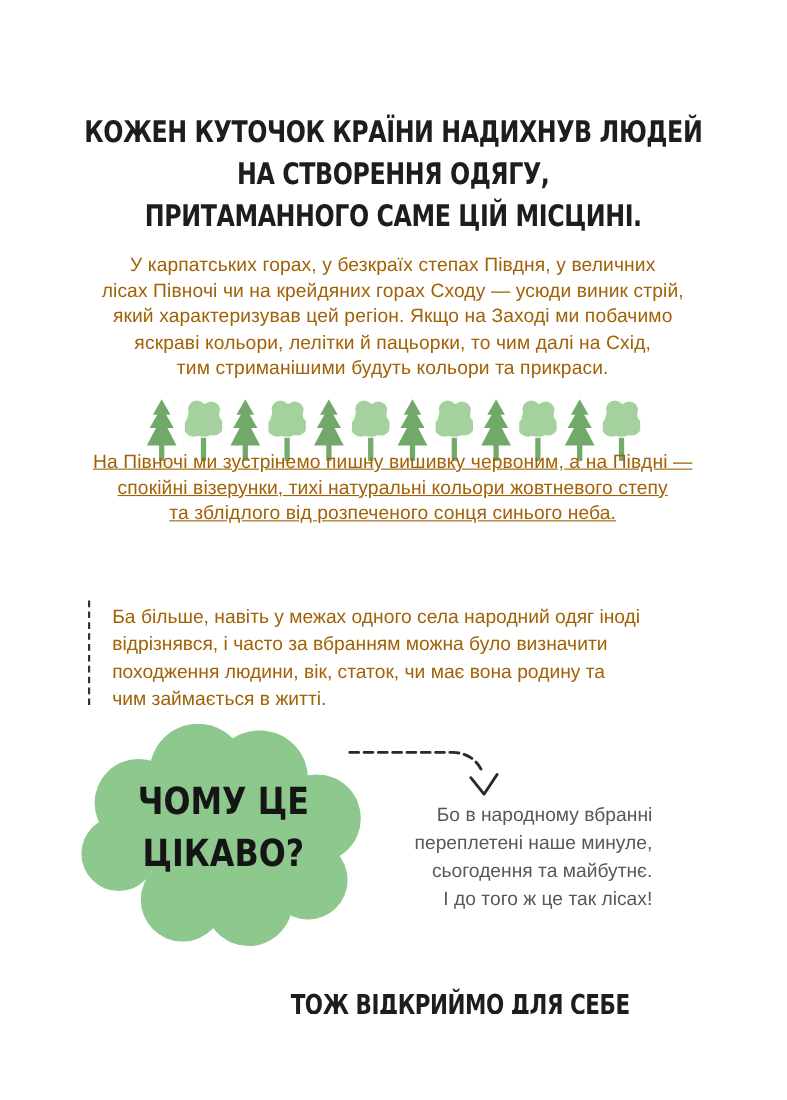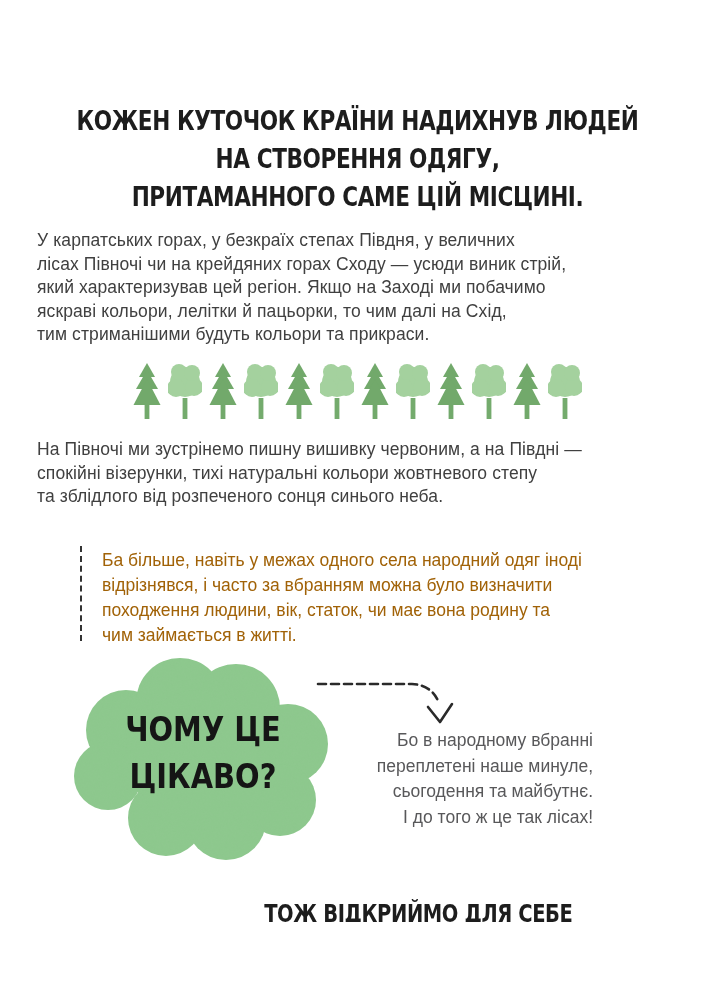--- a/index.html
+++ b/index.html
@@ -21,26 +21,27 @@
     color:#1d1d1d;
     transform:scaleX(0.80);
     transform-origin:50% 50%;
     letter-spacing:-0.5px;
   }
   .heading-top{top:60px;font-size:27px;line-height:38px;}
   .heading-bottom{top:853px;font-size:25px;line-height:37px;transform:scaleX(0.78) translateX(78px);}
   
   .para{
     position:absolute;left:37px;width:640px;
+    text-align:center;
     font-size:17.5px;line-height:23.5px;
     letter-spacing:0.1px;
-    color:#404040;
+    color:#a16207;
   }
   .para-1{top:187px;}
-  .para-2{top:396px;}
+  .para-2{top:366px;text-decoration:underline;}
   
   .trees{
     position:absolute;left:0;top:318px;width:715px;height:60px;
     display:flex;justify-content:center;align-items:flex-end;gap:7px;
   }
   .tree{display:block;line-height:0;}
   .pine-fill{fill:#72a96b;}
   .decid-canopy{fill:#a4d19e;}
   .decid-trunk{fill:#74ab6d;}
   

